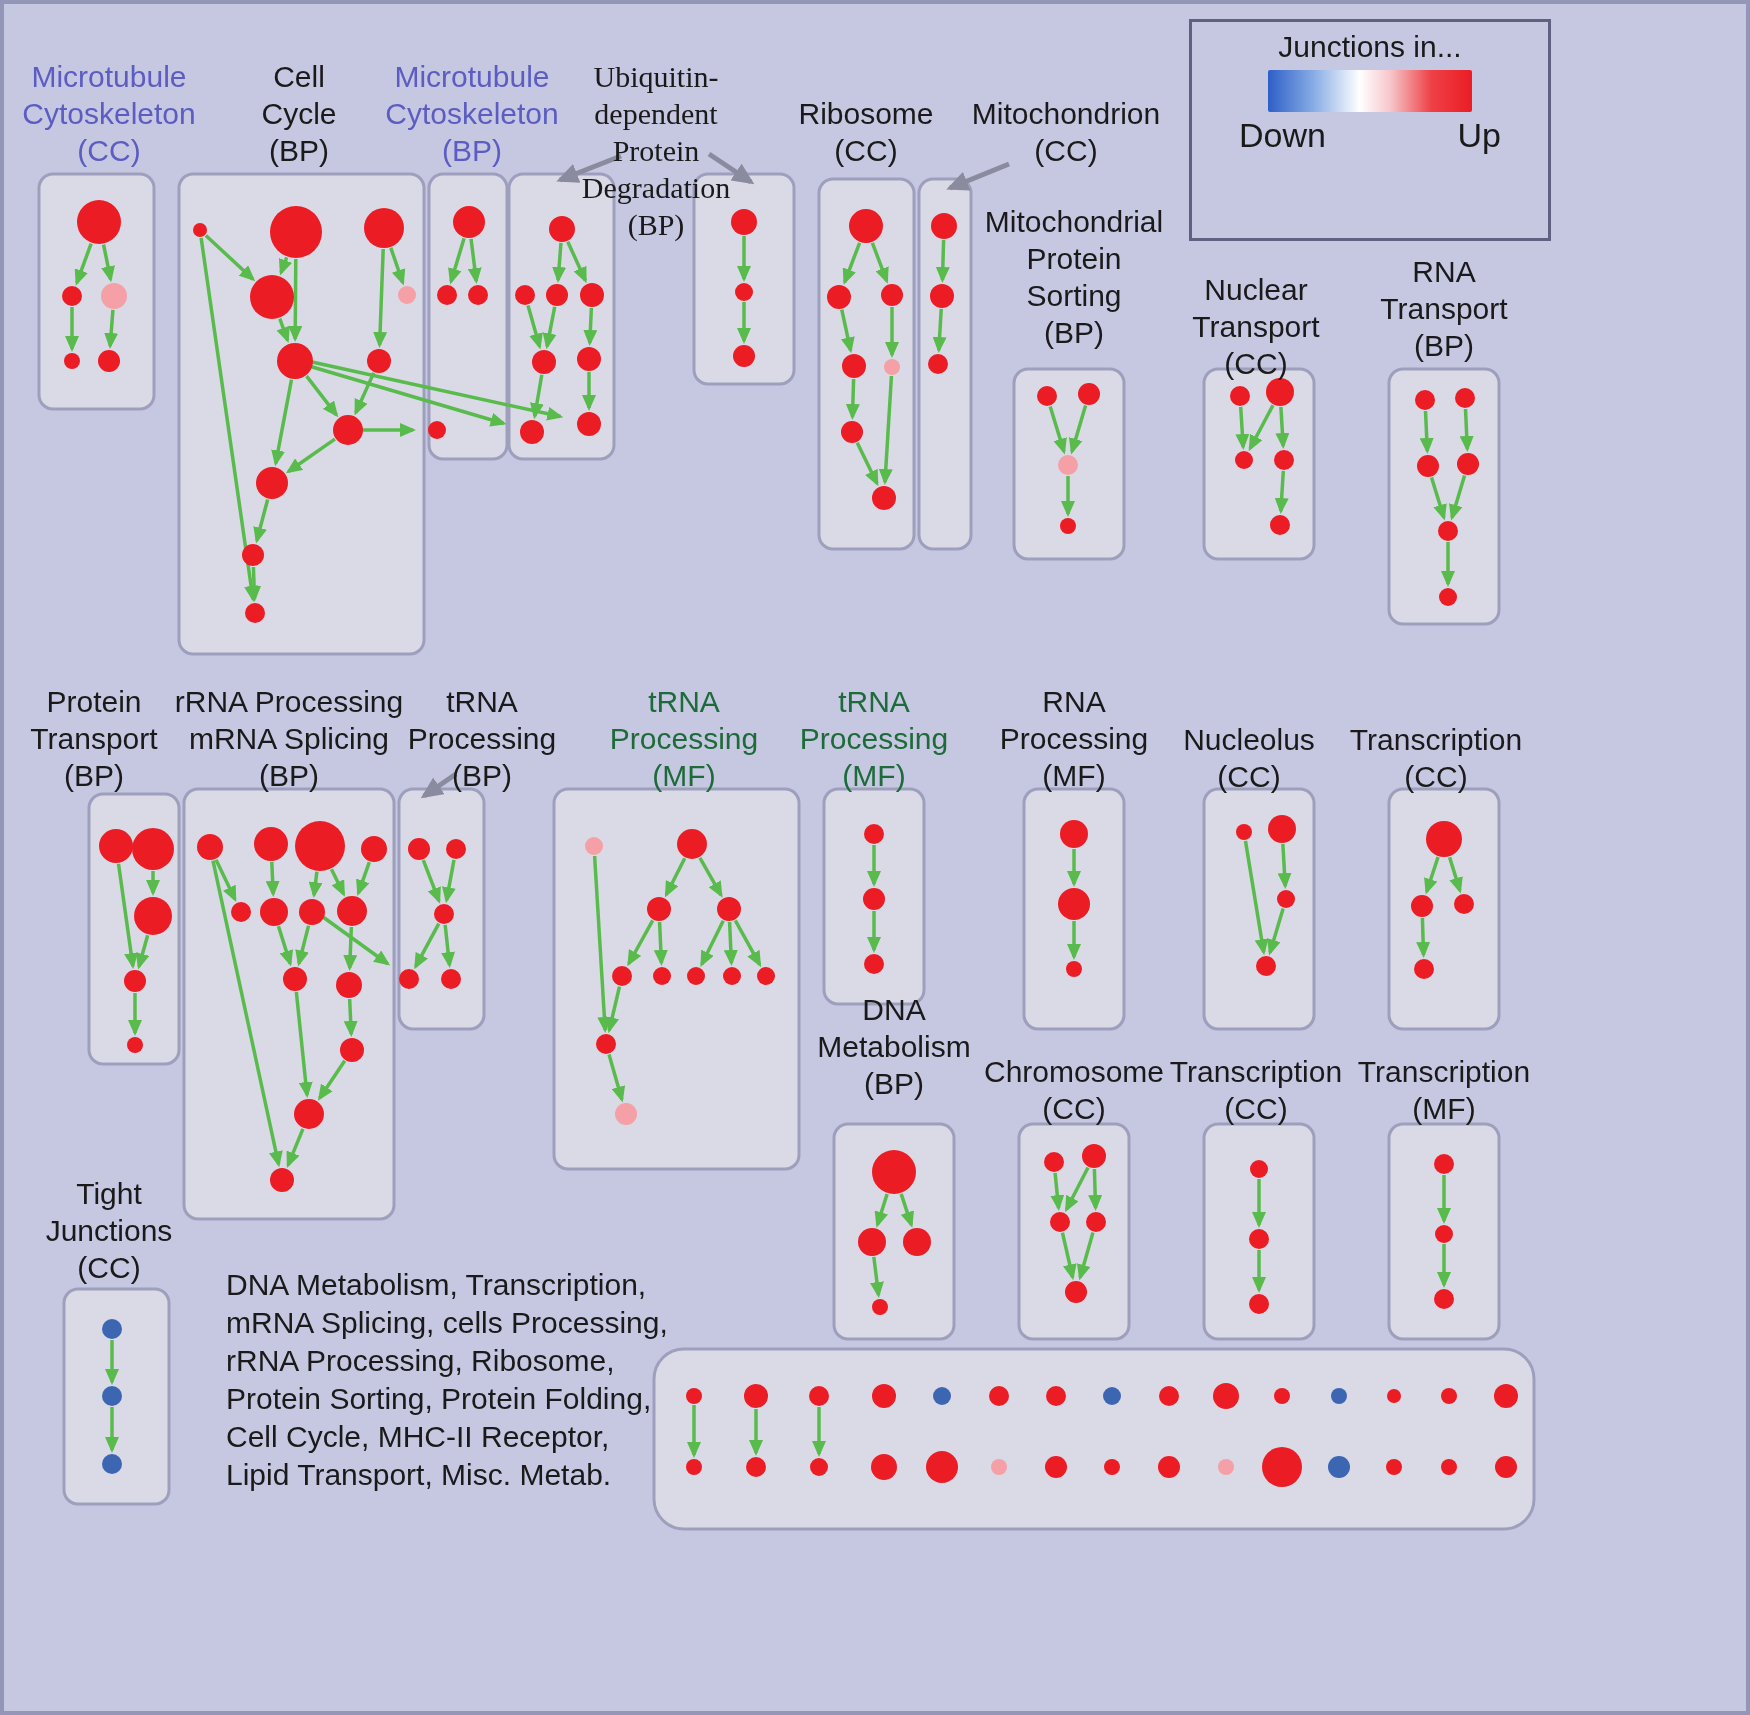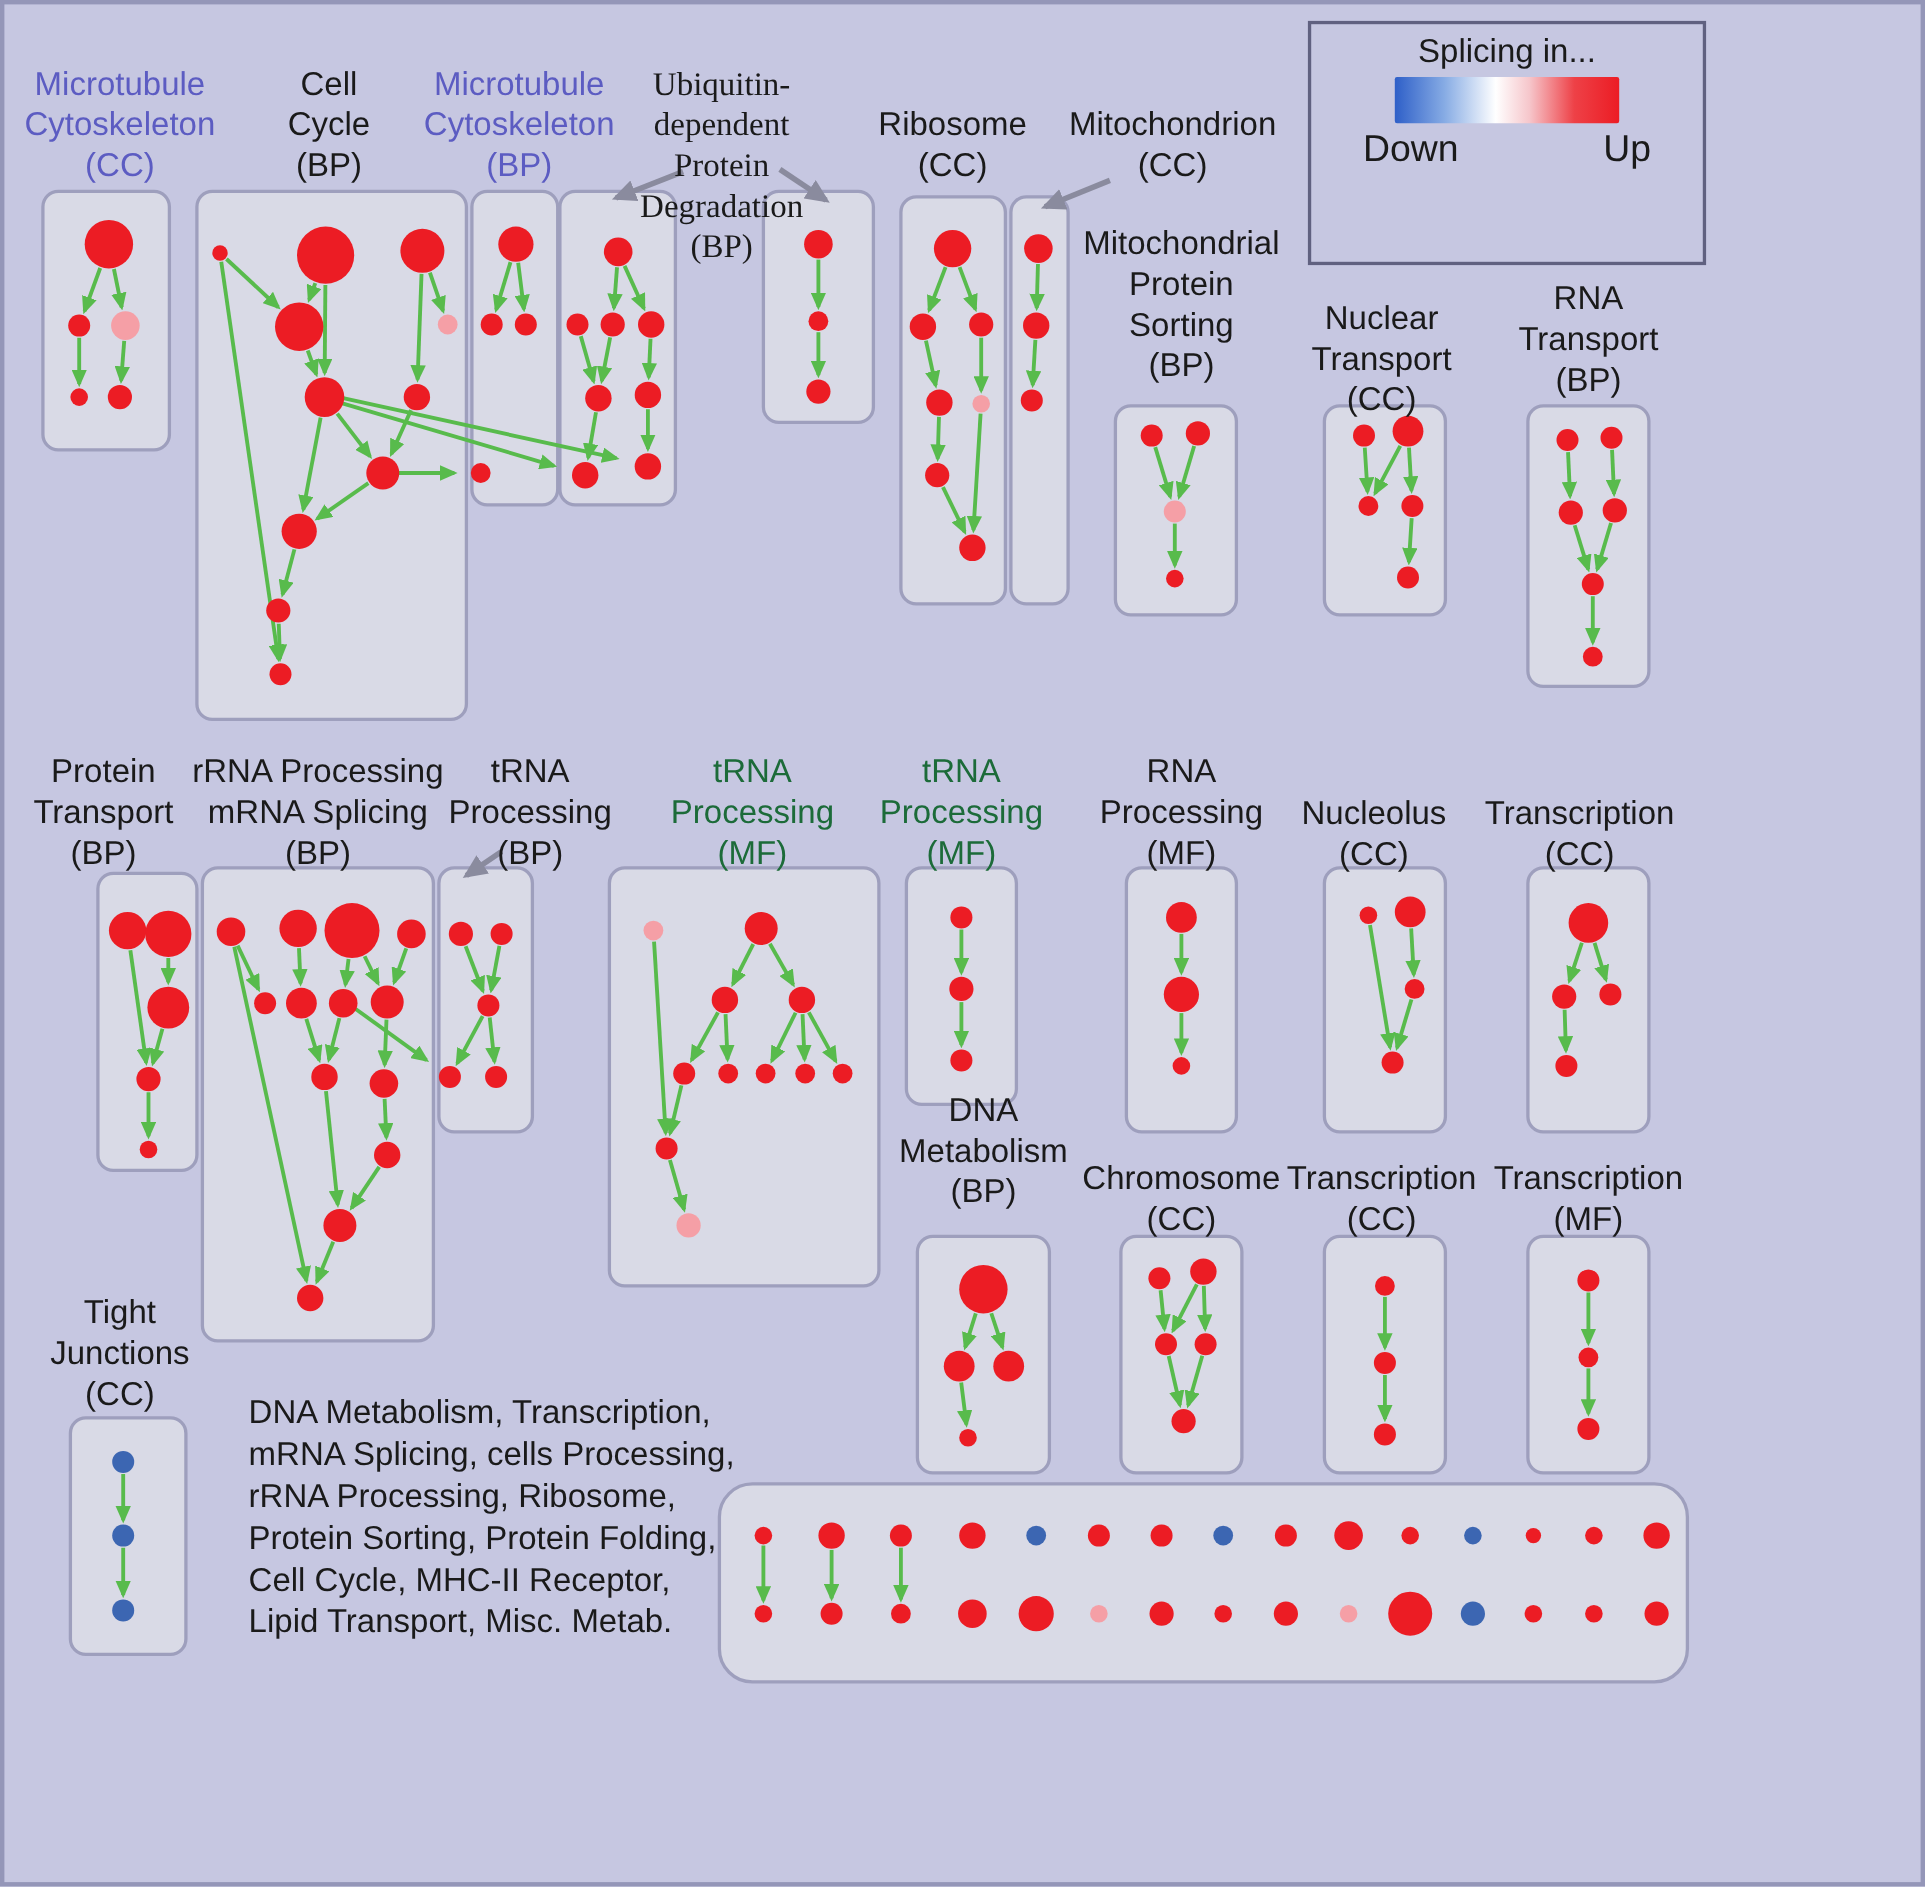--- a/index.html
+++ b/index.html
@@ -422,21 +422,21 @@
     </div>
 
   <div id="misc-text">DNA Metabolism, Transcription,
 mRNA Splicing, cells Processing,
 rRNA Processing, Ribosome,
 Protein Sorting, Protein Folding,
 Cell Cycle, MHC-II Receptor,
 Lipid Transport, Misc. Metab.</div>
 
   <div id="legend">
-    <div id="legend-title">Splicing in...</div>
+    <div id="legend-title">Junctions in...</div>
     <div id="legend-bar" style="background: linear-gradient(to right, rgb(46, 95, 200) 0%, rgb(134, 171, 228) 22%, rgb(255, 255, 255) 45%, rgb(246, 198, 203) 60%, rgb(238, 65, 71) 80%, rgb(236, 28, 36) 100%);"></div>
     <div id="legend-downup">
       <span>Down</span>
       <span>Up</span>
     </div>
   </div>
 
 </div>
 
 </body></html>

